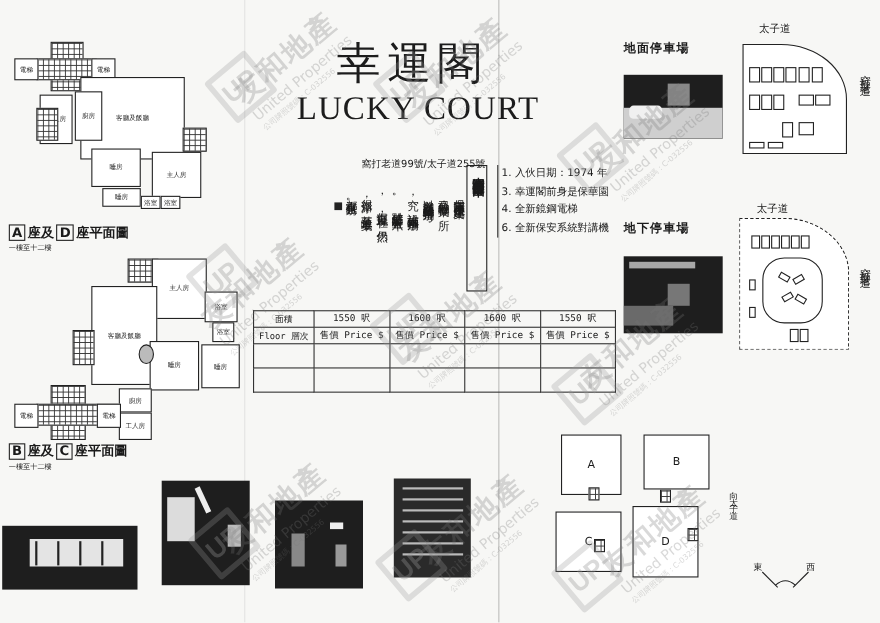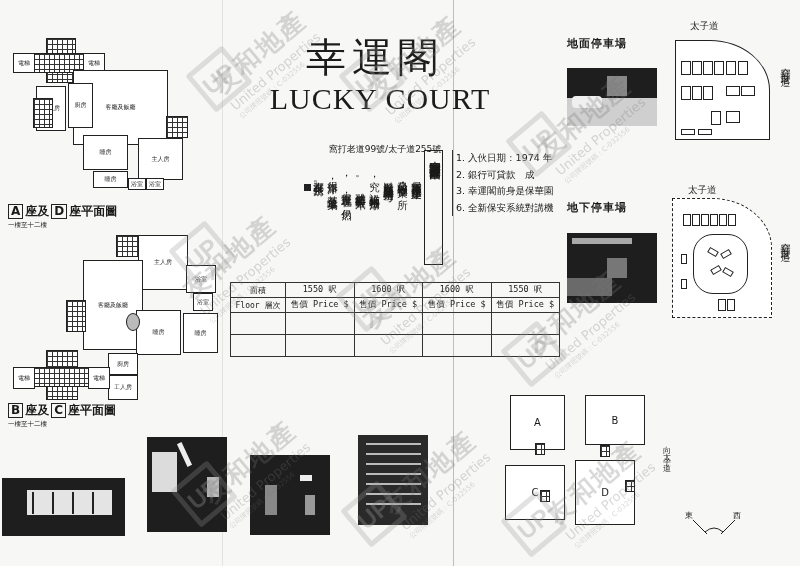--- a/index.html
+++ b/index.html
@@ -121,22 +121,22 @@
 <div class="abs vtext story-col" style="left:382px;">以發展商在建築時特別考</div>
 <div class="abs vtext story-col" style="left:368px;">究，設施鋪水特別厚</div>
 <div class="abs vtext story-col" style="left:354px;">。雖然樓齡有十六年</div>
 <div class="abs vtext story-col" style="left:340px;">，但直至現在，仍然</div>
 <div class="abs vtext story-col" style="left:326px;">很新淨，甚至連喉渠</div>
 <div class="abs vtext story-col" style="left:312px;">都沒有生銹。</div>
 <div class="abs story-heading">幸運閣前身是保華園</div>
 
 <div class="abs features">
   <div><span>1.</span> <span>入伙日期：1974 年</span></div>
-  <div><span>2.</span> <span>銀行可貸款　成</span></div>
   <div><span>3.</span> <span>幸運閣前身是保華園</span></div>
+  <div><span>4.</span> <span>全新鏡鋼電梯</span></div>
   <div><span>6.</span> <span>全新保安系統對講機</span></div>
 </div>
 
 <table class="abs price-table">
   <tbody>
   <tr>
     <td class="rowhead">面積</td>
     <td>1550 呎</td>
     <td>1600 呎</td>
     <td>1600 呎</td>

